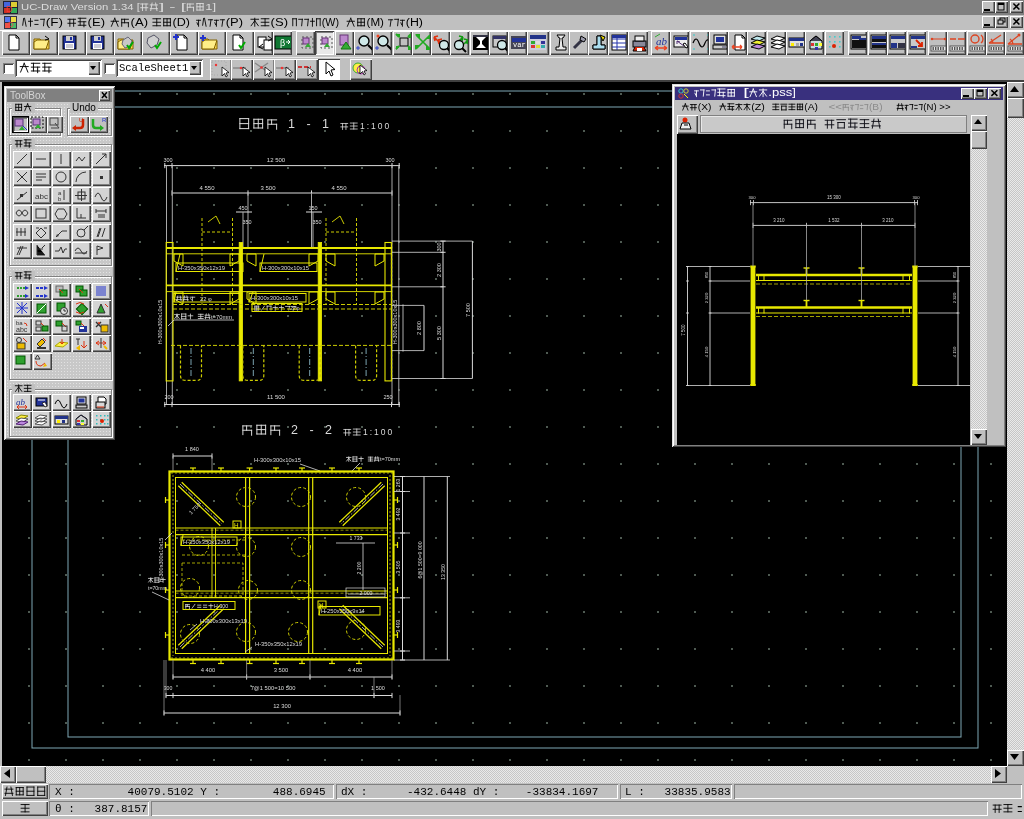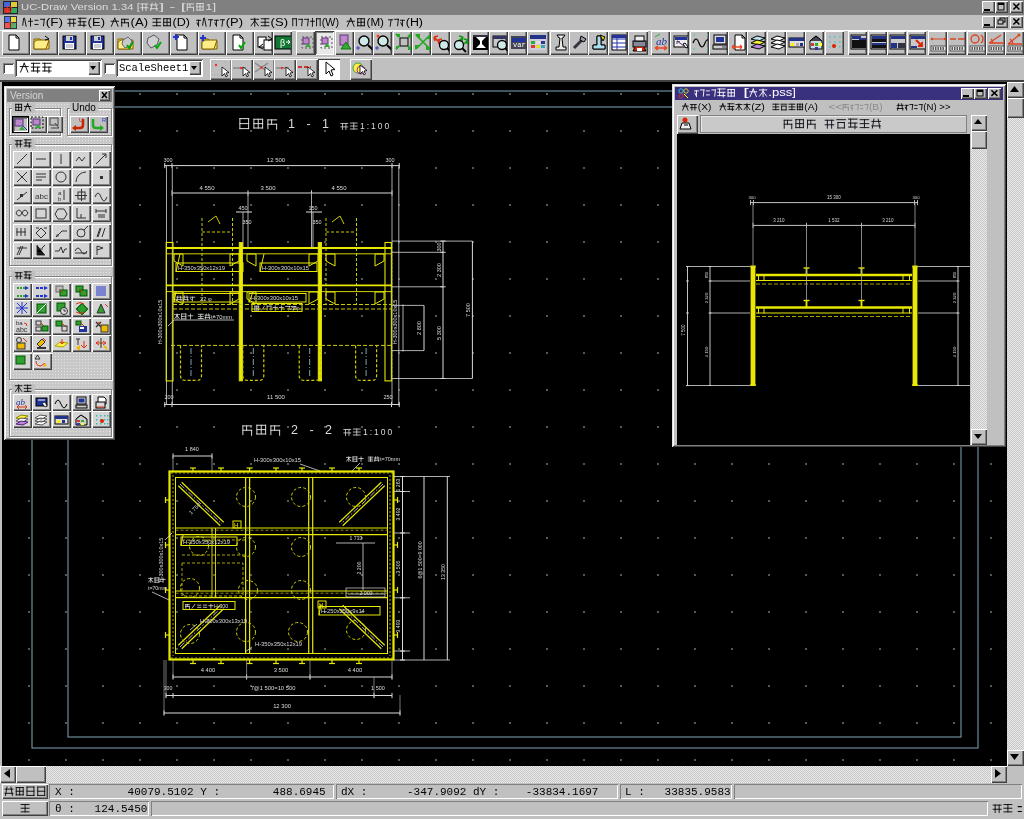--- a/index.html
+++ b/index.html
@@ -1162,21 +1162,21 @@
     <line x1="310.0" y1="660.0" x2="310.0" y2="679.0" stroke="#a8a8a8" stroke-width="0.7"></line>
     <line x1="392.0" y1="660.0" x2="392.0" y2="679.0" stroke="#a8a8a8" stroke-width="0.7"></line>
     <line x1="166.0" y1="660.0" x2="166.0" y2="697.0" stroke="#a8a8a8" stroke-width="0.7"></line>
     <line x1="164.0" y1="660.0" x2="164.0" y2="715.0" stroke="#a8a8a8" stroke-width="0.7"></line>
     <line x1="400.0" y1="695.0" x2="400.0" y2="715.0" stroke="#a8a8a8" stroke-width="0.7"></line>
     <line x1="374.0" y1="677.0" x2="374.0" y2="698.0" stroke="#a8a8a8" stroke-width="0.7"></line>
   </svg>
 <div class="a rz" style="left:4px;top:86px;width:111px;height:354px;background:#c0c0c0"></div>
 <div class="a" style="left:7px;top:89px;width:105px;height:348px;background:#c8c8c8;background-image:radial-gradient(circle 0.6px at 0.5px 0.5px,#e2e2e2 99%,transparent 100%);background-size:3px 3px"></div>
 <div class="a" style="left:7px;top:89px;width:105px;height:13px;background:#808080"></div>
-<div class="a flex" style="left:10px;top:90px;height:11px;font:10px 'Liberation Sans';color:#d4d4d4">Version</div>
+<div class="a flex" style="left:10px;top:90px;height:11px;font:10px 'Liberation Sans';color:#d4d4d4">ToolBox</div>
 <div class="a btn" style="left:99px;top:90px;width:11px;height:11px">
     <svg width="11" height="11">
       <path d="M2.9 2.2 L7.9 7.9 M7.9 2.2 L2.9 7.9" stroke="#000" stroke-width="1.5"></path>
     </svg>
   </div>
 <div class="a" style="left:9px;top:108px;width:52px;height:28px;border:1px solid #808080;box-shadow:inset 1px 1px 0 #fff,1px 1px 0 #fff"></div>
 <div class="a flex" style="left:12px;top:103px;height:10px;background:#c0c0c0;padding:0 2px">
     <svg width="19" height="10" viewBox="0 0 18.54 10.35" style="overflow:visible">
       <g stroke="#000" stroke-width="0.90" stroke-linecap="square">
         <line x1="1.28" y1="1.35" x2="7.27" y2="1.35"></line>
@@ -2022,37 +2022,37 @@
         <line x1="33.94" y1="1.05" x2="33.94" y2="9.45"></line>
         <line x1="40.92" y1="1.05" x2="40.92" y2="9.45"></line>
         <line x1="33.94" y1="9.45" x2="40.92" y2="9.45"></line>
         <line x1="33.94" y1="5.25" x2="40.92" y2="5.25"></line>
       </g>
     </svg>
   </div>
 <div class="a sunk" style="left:49px;top:784px;width:285px;height:15px"></div>
 <div class="a" style="left:55px;top:786px;font:11px 'Liberation Mono',monospace;white-space:pre">X :        40079.5102 Y :        488.6945</div>
 <div class="a sunk" style="left:336px;top:784px;width:282px;height:15px"></div>
-<div class="a" style="left:341px;top:786px;font:11px 'Liberation Mono',monospace;white-space:pre">dX :      -347.9092 dY :    -33834.1697</div>
+<div class="a" style="left:341px;top:786px;font:11px 'Liberation Mono',monospace;white-space:pre">dX :      -432.6448 dY :    -33834.1697</div>
 <div class="a sunk" style="left:620px;top:784px;width:112px;height:15px"></div>
 <div class="a" style="left:625px;top:786px;font:11px 'Liberation Mono',monospace;white-space:pre">L :   33835.9583</div>
 <div class="a sunk" style="left:734px;top:784px;width:288px;height:15px"></div>
 <div class="a" style="left:0;top:800px;width:1024px;height:19px;background:#c0c0c0"></div>
 <div class="a btn flex" style="left:2px;top:801px;width:46px;height:15px;justify-content:center">
     <svg width="11" height="12" viewBox="0 0 10.81 12.07" style="overflow:visible">
       <g stroke="#000" stroke-width="0.90" stroke-linecap="square">
         <line x1="1.00" y1="1.57" x2="8.98" y2="1.57"></line>
         <line x1="1.00" y1="5.25" x2="8.98" y2="5.25"></line>
         <line x1="1.00" y1="8.92" x2="8.98" y2="8.92"></line>
         <line x1="4.99" y1="1.57" x2="4.99" y2="8.92"></line>
       </g>
     </svg>
   </div>
 <div class="a sunk" style="left:49px;top:801px;width:100px;height:15px"></div>
-<div class="a" style="left:55px;top:803px;font:11px 'Liberation Mono',monospace;white-space:pre">θ :   124.5450</div>
+<div class="a" style="left:55px;top:803px;font:11px 'Liberation Mono',monospace;white-space:pre">θ :   387.8157</div>
 <div class="a sunk" style="left:151px;top:801px;width:837px;height:15px"></div>
 <div class="a flex" style="left:992px;top:803px;height:12px">
     <svg width="34" height="12" viewBox="0 0 33.81 12.07" style="overflow:visible">
       <g stroke="#000" stroke-width="0.90" stroke-linecap="square">
         <line x1="1.00" y1="2.10" x2="8.98" y2="2.10"></line>
         <line x1="2.99" y1="2.10" x2="2.99" y2="9.45"></line>
         <line x1="6.98" y1="2.10" x2="6.98" y2="9.45"></line>
         <line x1="1.00" y1="6.30" x2="8.98" y2="6.30"></line>
         <line x1="11.81" y1="1.57" x2="19.79" y2="1.57"></line>
         <line x1="11.81" y1="5.25" x2="19.79" y2="5.25"></line>

